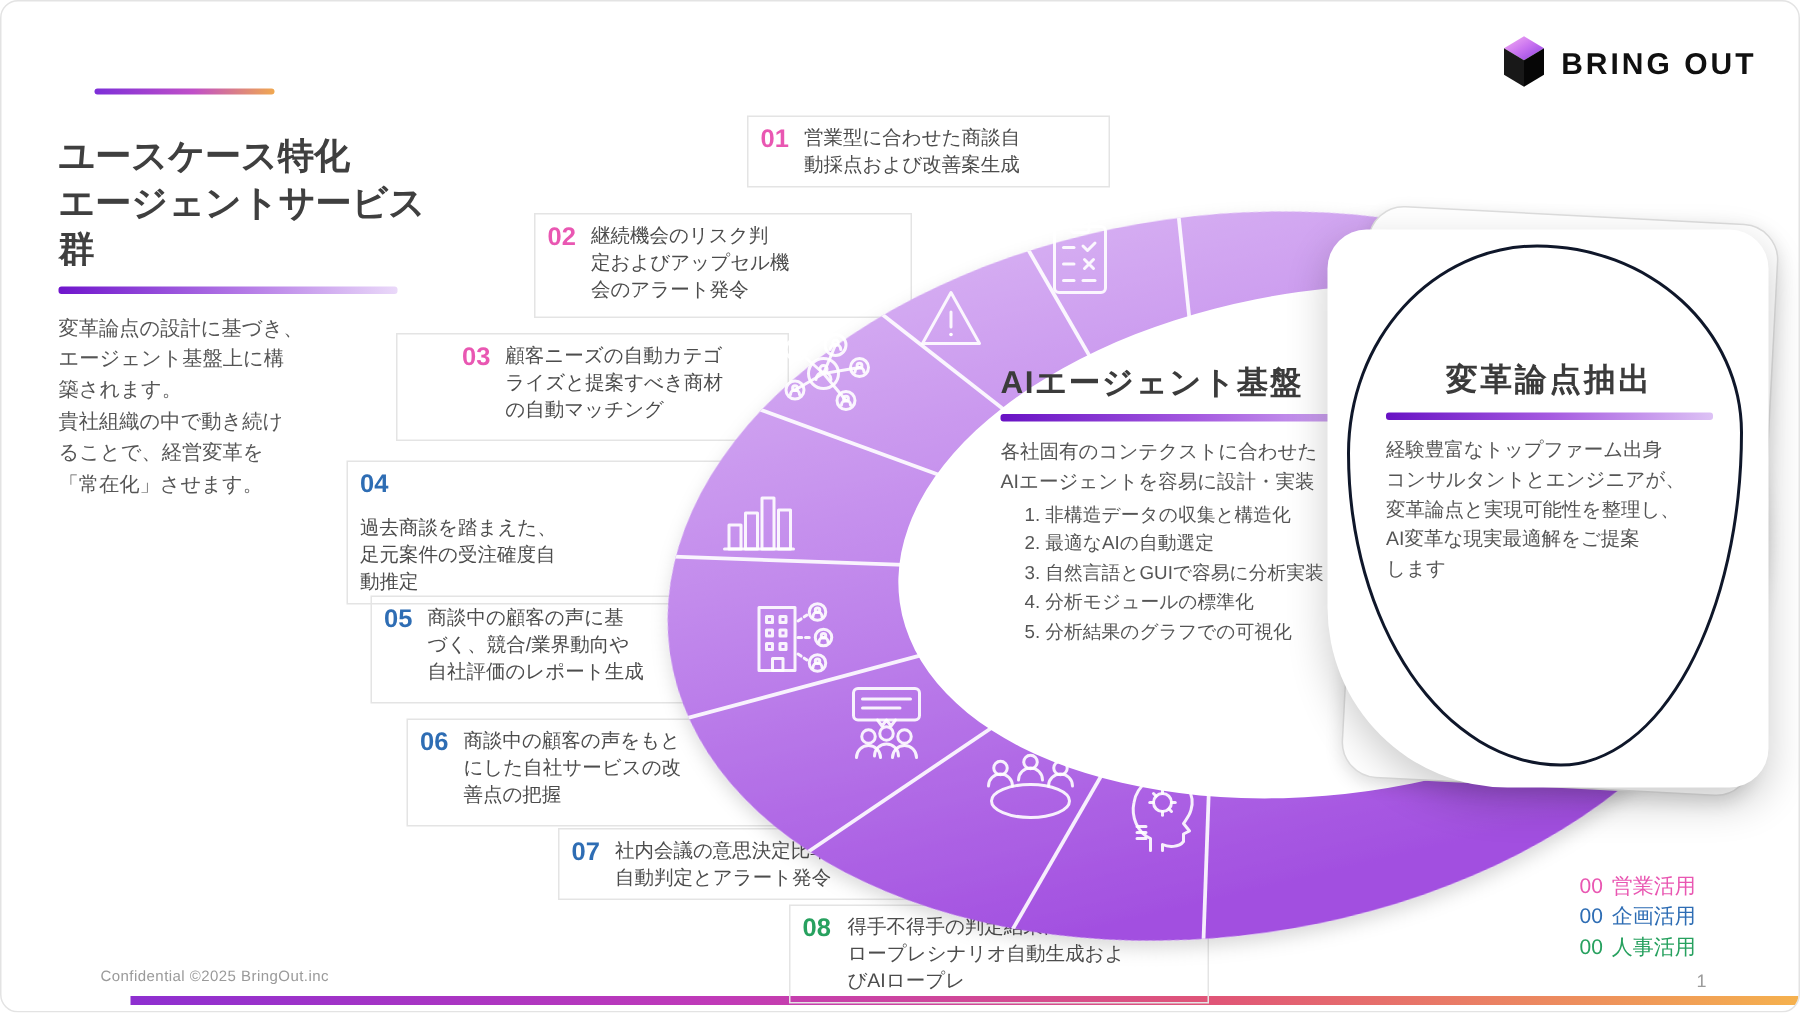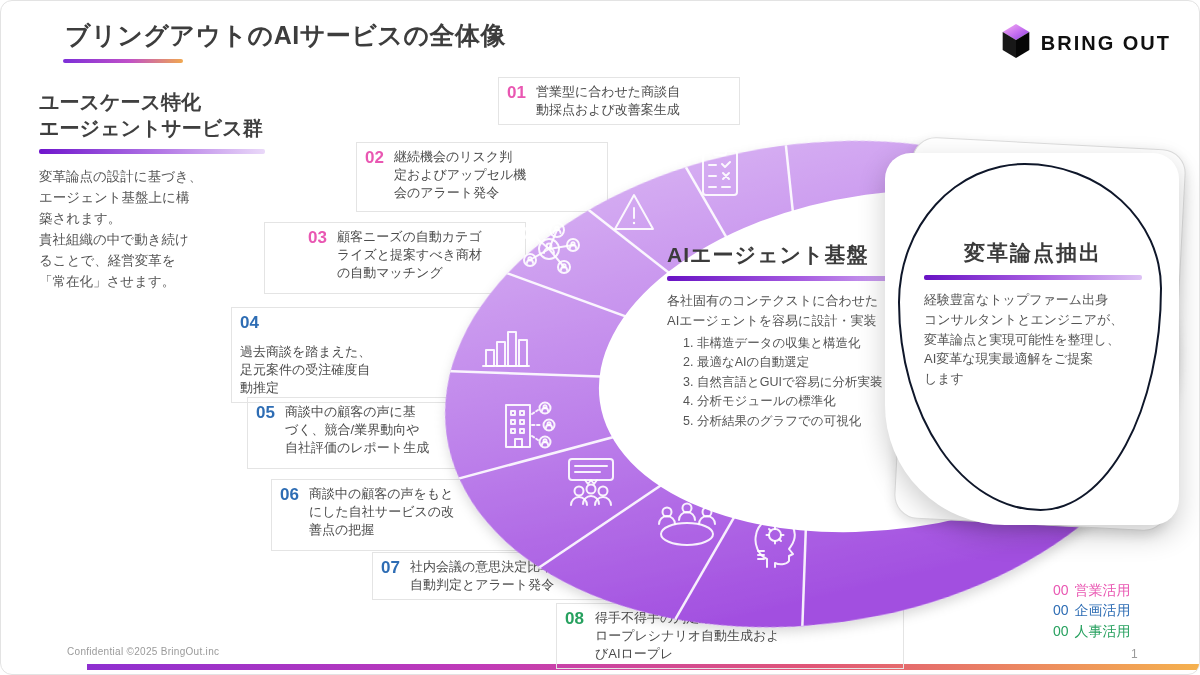--- a/index.html
+++ b/index.html
@@ -7,21 +7,21 @@
     border-radius:12px;overflow:hidden;font-family:"Liberation Sans","DejaVu Sans",sans-serif;}
   .abs{position:absolute;}
   
   .title{left:64px;top:18px;font-size:25px;font-weight:600;color:#3d3d3d;letter-spacing:.5px;}
   .title-underline{left:62px;top:58px;width:120px;height:4px;border-radius:2px;
     background:linear-gradient(90deg,#7d2fd8,#c050c8 55%,#f0a850);}
   .logo{right:28px;top:22px;display:flex;align-items:center;gap:9px;}
   .logo-text{font-size:20px;font-weight:800;letter-spacing:2px;color:#101010;}
   
   .sb{left:38px;top:88px;width:245px;}
-  .sb-head{font-size:20px;font-weight:700;color:#3f3f3f;line-height:1.3;white-space:pre-line;}
+  .sb-head{font-size:24px;font-weight:700;color:#3f3f3f;line-height:1.3;white-space:pre-line;}
   .sb-underline{margin-top:8px;width:226px;height:5px;border-radius:2px;
     background:linear-gradient(90deg,#6f15cc,#b47ae6 55%,#ead9f9);}
   .sb-desc{margin-top:13px;font-size:13.5px;color:#555;line-height:1.55;white-space:pre-line;}
   
   .uc{display:flex;gap:10px;align-items:flex-start;border:1px solid #e4e4e4;background:transparent;
     padding:5px 8px;z-index:1;box-sizing:border-box;}
   .uc-num{font-size:17px;font-weight:700;line-height:1.2;}
   .uc-text{font-size:13px;color:#4c4c4c;line-height:1.38;white-space:pre-line;}
   
   .ringsvg{left:0;top:0;z-index:2;pointer-events:none;}
@@ -52,21 +52,20 @@
   .footer{left:66px;top:645px;font-size:10px;color:#9a9a9a;letter-spacing:.3px;}
   .pagenum{left:1130px;top:646px;font-size:12px;color:#9a9a9a;}
   .bottom-bar{left:86px;right:0;bottom:4px;height:6px;
     background:linear-gradient(90deg,#8e2fd0,#c03ab8 35%,#e05577 65%,#f5b14e);}
 </style>
 </head>
 <body>
 
 <div class="slide">
 
-  <div class="abs title">ブリングアウトのAIサービスの全体像</div>
   <div class="abs title-underline"></div>
 
   <div class="abs logo">
     <span>
       <svg width="32" height="36" viewBox="0 0 36 40">
         <defs>
           <linearGradient id="cubeTop" x1="0" y1="0" x2="1" y2="1">
             <stop offset="0" stop-color="#f6b1f2"></stop>
               <stop offset="0.5" stop-color="#c973f0"></stop>
               <stop offset="1" stop-color="#8a3fe0"></stop>
@@ -125,21 +124,21 @@
     <span class="uc-num" style="color: rgb(46, 109, 180);">06</span>
     <span class="uc-text">商談中の顧客の声をもと
 にした自社サービスの改
 善点の把握</span>
   </div>
   <div class="abs uc" style="left:371px;top:551px;width:272px;min-height:48px;">
     <span class="uc-num" style="color: rgb(46, 109, 180);">07</span>
     <span class="uc-text">社内会議の意思決定比率
 自動判定とアラート発令</span>
   </div>
-  <div class="abs uc" style="left:555px;top:602px;width:348px;min-height:64px;gap:11px;">
+  <div class="abs uc" style="left:525px;top:602px;width:280px;min-height:64px;gap:11px;">
     <span class="uc-num" style="color: rgb(39, 161, 95);">08</span>
     <span class="uc-text">得手不得手の判定結果に即した
 ロープレシナリオ自動生成およ
 びAIロープレ</span>
   </div>
 
   <svg class="abs ringsvg" width="1198" height="673" viewBox="0 0 1198 673">
     <defs>
       <linearGradient id="ringGrad" x1="0" y1="0" x2="0.15" y2="1">
         <stop offset="0" stop-color="#d8b2f3"></stop>

